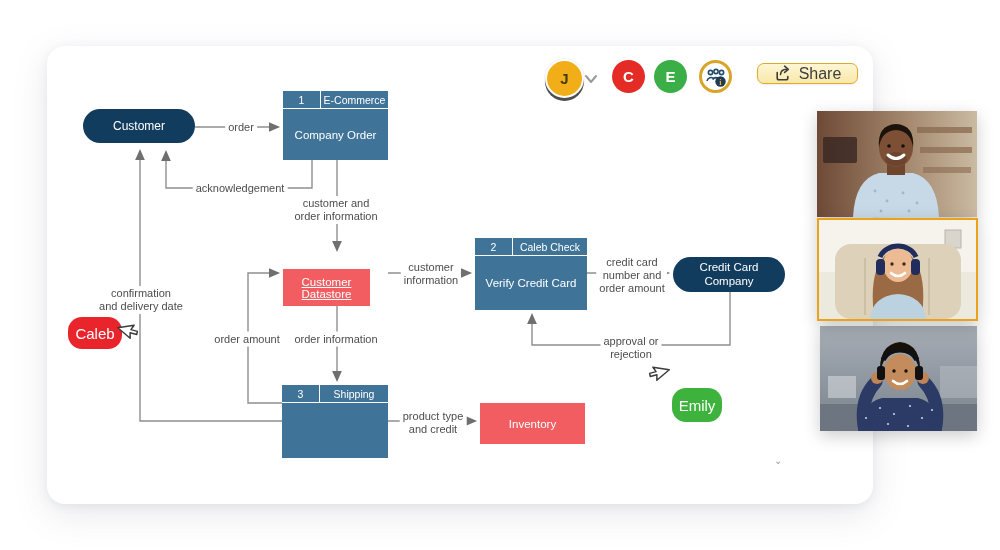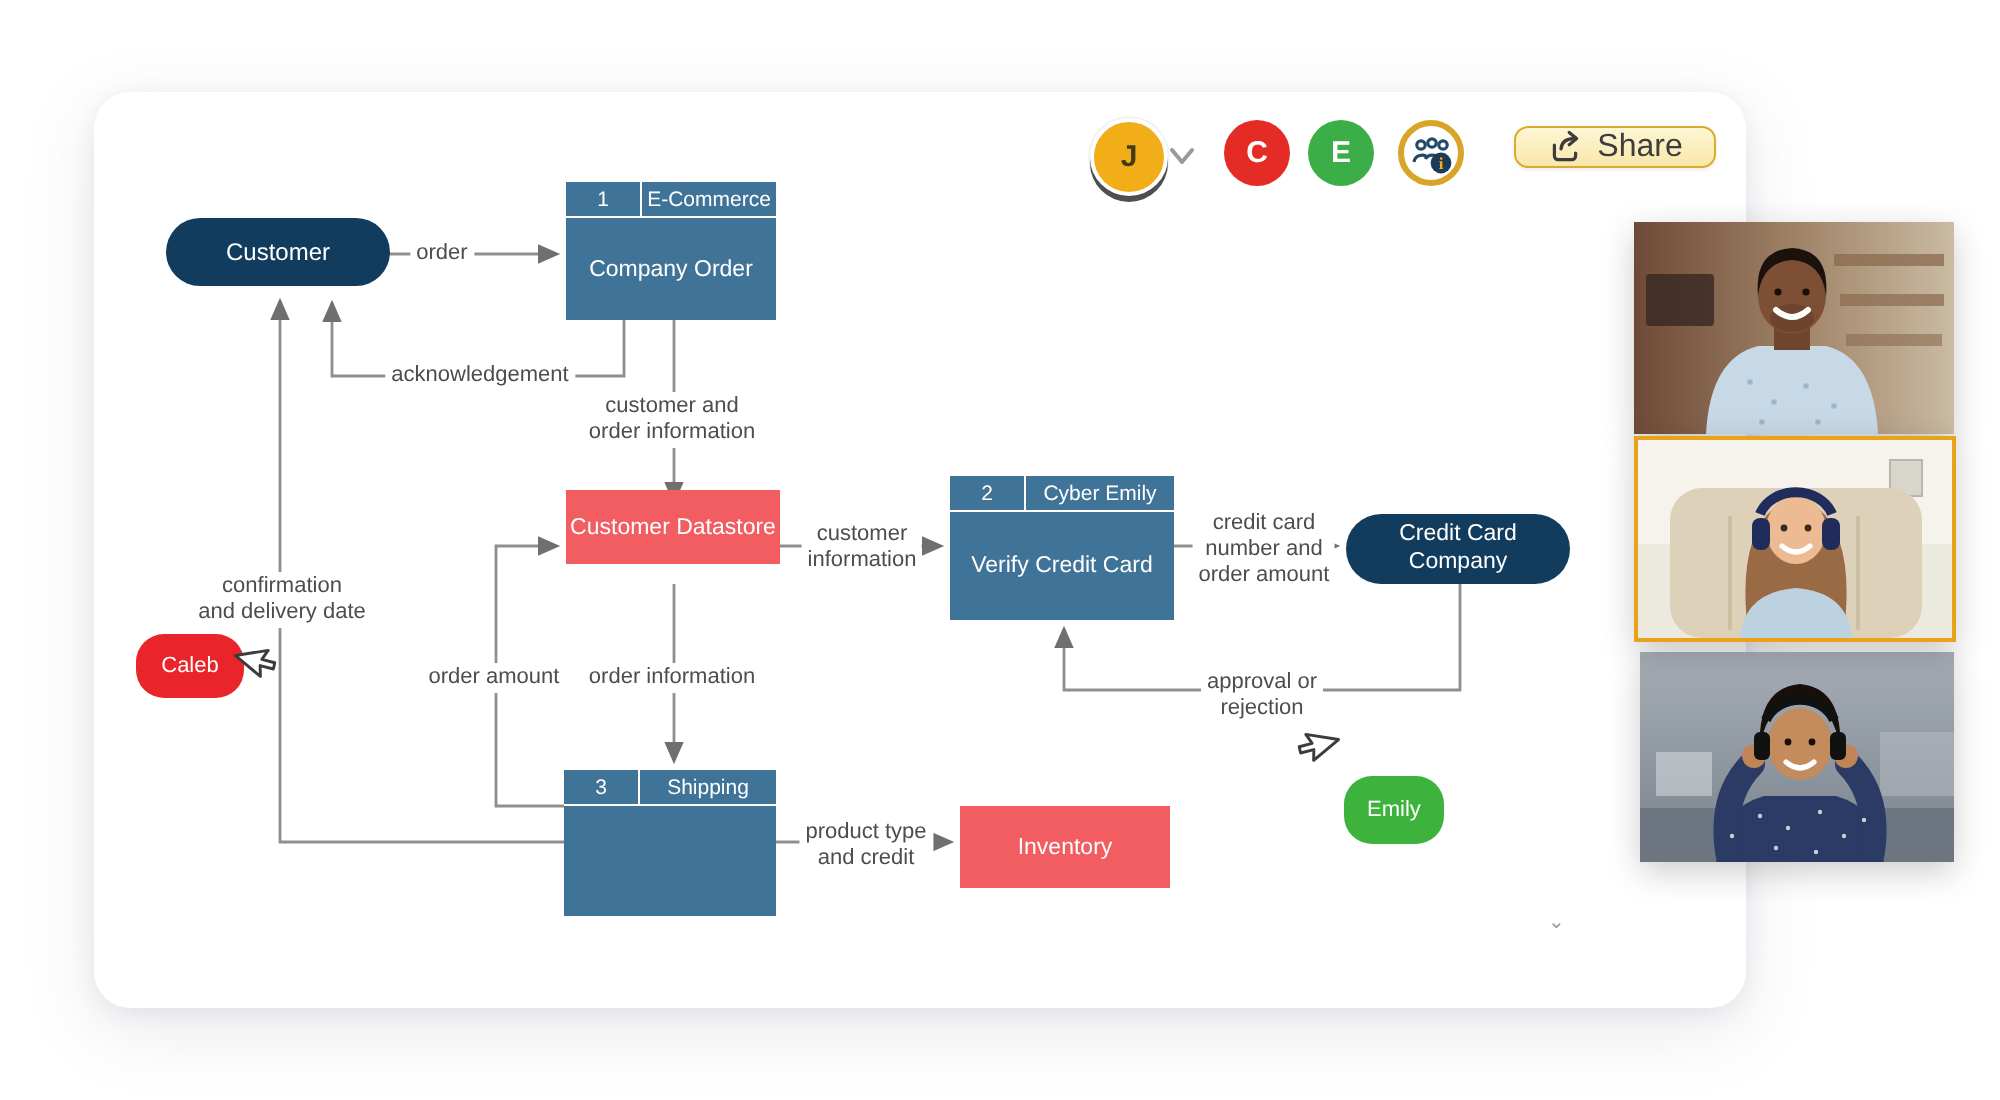--- a/index.html
+++ b/index.html
@@ -32,29 +32,29 @@
   .n-ccc{left:673px;top:257px;width:112px;height:35px;white-space:pre-line;font-size:11.5px;line-height:1.2;}
   .proc{background:#3f7397;flex-direction:column;align-items:stretch;justify-content:flex-start;padding:0;}
   .proc .hdr{display:flex;height:17px;border-bottom:1.5px solid #fff;font-size:10.5px;flex:none;}
   .proc .num{width:37px;border-right:1.5px solid #fff;display:flex;align-items:center;justify-content:center;}
   .proc .ttl{flex:1;display:flex;align-items:center;justify-content:center;}
   .proc .bdy{flex:1;display:flex;align-items:center;justify-content:center;font-size:11.5px;}
   .n-process{left:283px;top:91px;width:105px;height:69px;}
   .n-verify{left:475px;top:238px;width:112px;height:72px;}
   .n-ship{left:282px;top:385px;width:106px;height:73px;}
   .redbox{background:#f15d60;font-size:11.5px;}
-  .n-datastore{left:283px;top:245px;width:107px;height:37px;}
+  .n-datastore{left:283px;top:269px;width:87px;height:37px;text-decoration:underline;}
   .n-inventory{left:480px;top:403px;width:105px;height:41px;}
 
   
   .flow-label{position:absolute;transform:translate(-50%,-50%);background:#fff;color:#4d4d4d;font-size:11px;
               line-height:1.18;text-align:center;white-space:pre-line;padding:1px 3px;}
 
   
-  .cursor-tag{position:absolute;border-radius:14px;color:#fff;font-size:11px;display:flex;align-items:center;justify-content:center;}
+  .cursor-tag{position:absolute;border-radius:14px;color:#fff;font-size:15px;display:flex;align-items:center;justify-content:center;}
   .tag-caleb{left:68px;top:317px;width:54px;height:32px;background:#e9242b;}
   .tag-emily{left:672px;top:364px;width:50px;height:34px;background:#3db33d;margin-top:24px;}
   .cursor-arrow{position:absolute;width:16px;height:22px;}
   .cur-caleb{left:121px;top:318px;transform:rotate(-50deg);}
   .cur-emily{left:650px;top:360px;transform:scaleX(-1) rotate(-50deg);}
 
   
   .thumb{position:absolute;overflow:hidden;box-shadow:0 5px 16px rgba(0,0,0,.20);cursor:pointer;background:#ccc;}
   .t1{left:817px;top:111px;width:160px;height:106px;}
   .t2{left:817px;top:218px;width:161px;height:103px;border:2px solid #e8a21c;box-sizing:border-box;z-index:5;}
@@ -85,21 +85,21 @@
       <path d="M337,160 V250" marker-end="url(#arr)"></path>
       <path d="M282,403 H248 V273 H278" marker-end="url(#arr)"></path>
       <path d="M337,292 V380" marker-end="url(#arr)"></path>
       <path d="M388,273 H470" marker-end="url(#arr)"></path>
       <path d="M587,273 H668" marker-end="url(#arr)"></path>
       <path d="M730,292 V345 H532 V315" marker-end="url(#arr)"></path>
       <path d="M388,421 H475" marker-end="url(#arr)"></path>
     </g>
   </svg>
 
-  <div class="flow-label" style="left:221px;top:127px;">order</div>
+  <div class="flow-label" style="left:241px;top:127px;">order</div>
   <div class="flow-label" style="left:240px;top:188px;">acknowledgement</div>
   <div class="flow-label" style="left:336px;top:210px;">customer and
 order information</div>
   <div class="flow-label" style="left:141px;top:300px;">confirmation
 and delivery date</div>
   <div class="flow-label" style="left:247px;top:339px;">order amount</div>
   <div class="flow-label" style="left:336px;top:339px;">order information</div>
   <div class="flow-label" style="left:431px;top:274px;">customer
 information</div>
   <div class="flow-label" style="left:632px;top:275px;">credit card
@@ -118,21 +118,21 @@
       <div class="ttl">E-Commerce</div>
     </div>
     <div class="bdy">Company Order</div>
   </div>
 
   <div class="node redbox n-datastore">Customer Datastore</div>
 
   <div class="node proc n-verify">
     <div class="hdr">
       <div class="num">2</div>
-      <div class="ttl">Cyber Emily</div>
+      <div class="ttl">Caleb Check</div>
     </div>
     <div class="bdy">Verify Credit Card</div>
   </div>
 
   <div class="node stadium n-ccc">Credit Card
 Company</div>
 
   <div class="node proc n-ship">
     <div class="hdr">
       <div class="num">3</div>

